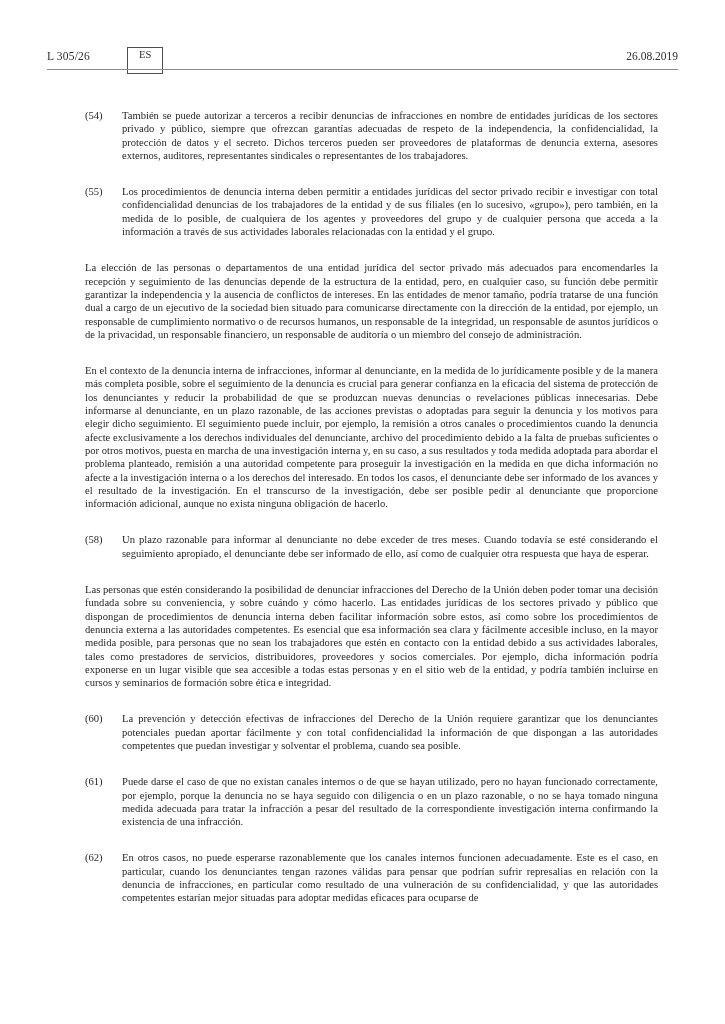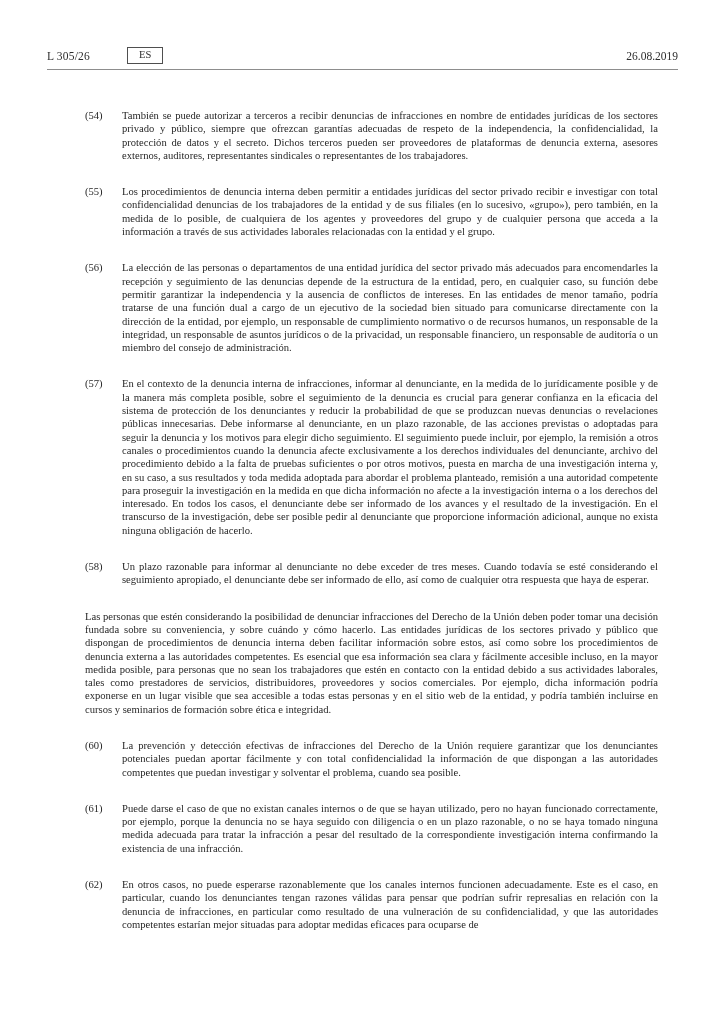--- a/index.html
+++ b/index.html
@@ -31,21 +31,21 @@
     left: 0;
     top: 3px;
     letter-spacing: 0.2px;
     text-align: right;
   }
   .hdr .lang {
     position: absolute;
     left: 80px;
     top: 0;
     border: 1.2px solid #4f4f4f;
-    padding: 1px 11px 2px 11px;
+    padding: 1px 11px 12px 11px;
     font-size: 10.5px;
     line-height: 12px;
   }
   .hdr .title {
     position: absolute;
     left: 0;
     right: 0;
     top: 3px;
     text-align: center;
   }
@@ -100,25 +100,23 @@
   <main class="content">
     <div class="para">
       <span class="num">(54)</span>
       <p class="txt">También se puede autorizar a terceros a recibir denuncias de infracciones en nombre de entidades jurídicas de los sectores privado y público, siempre que ofrezcan garantías adecuadas de respeto de la independencia, la confidencialidad, la protección de datos y el secreto. Dichos terceros pueden ser proveedores de plataformas de denuncia externa, asesores externos, auditores, representantes sindicales o representantes de los trabajadores.</p>
     </div>
     <div class="para">
       <span class="num">(55)</span>
       <p class="txt">Los procedimientos de denuncia interna deben permitir a entidades jurídicas del sector privado recibir e investigar con total confidencialidad denuncias de los trabajadores de la entidad y de sus filiales (en lo sucesivo, «grupo»), pero también, en la medida de lo posible, de cualquiera de los agentes y proveedores del grupo y de cualquier persona que acceda a la información a través de sus actividades laborales relacionadas con la entidad y el grupo.</p>
     </div>
     <div class="para">
-      <span class="num">(56)</span>
       <p class="txt">La elección de las personas o departamentos de una entidad jurídica del sector privado más adecuados para encomendarles la recepción y seguimiento de las denuncias depende de la estructura de la entidad, pero, en cualquier caso, su función debe permitir garantizar la independencia y la ausencia de conflictos de intereses. En las entidades de menor tamaño, podría tratarse de una función dual a cargo de un ejecutivo de la sociedad bien situado para comunicarse directamente con la dirección de la entidad, por ejemplo, un responsable de cumplimiento normativo o de recursos humanos, un responsable de la integridad, un responsable de asuntos jurídicos o de la privacidad, un responsable financiero, un responsable de auditoría o un miembro del consejo de administración.</p>
     </div>
     <div class="para">
-      <span class="num">(57)</span>
       <p class="txt">En el contexto de la denuncia interna de infracciones, informar al denunciante, en la medida de lo jurídicamente posible y de la manera más completa posible, sobre el seguimiento de la denuncia es crucial para generar confianza en la eficacia del sistema de protección de los denunciantes y reducir la probabilidad de que se produzcan nuevas denuncias o revelaciones públicas innecesarias. Debe informarse al denunciante, en un plazo razonable, de las acciones previstas o adoptadas para seguir la denuncia y los motivos para elegir dicho seguimiento. El seguimiento puede incluir, por ejemplo, la remisión a otros canales o procedimientos cuando la denuncia afecte exclusivamente a los derechos individuales del denunciante, archivo del procedimiento debido a la falta de pruebas suficientes o por otros motivos, puesta en marcha de una investigación interna y, en su caso, a sus resultados y toda medida adoptada para abordar el problema planteado, remisión a una autoridad competente para proseguir la investigación en la medida en que dicha información no afecte a la investigación interna o a los derechos del interesado. En todos los casos, el denunciante debe ser informado de los avances y el resultado de la investigación. En el transcurso de la investigación, debe ser posible pedir al denunciante que proporcione información adicional, aunque no exista ninguna obligación de hacerlo.</p>
     </div>
     <div class="para">
       <span class="num">(58)</span>
       <p class="txt">Un plazo razonable para informar al denunciante no debe exceder de tres meses. Cuando todavía se esté considerando el seguimiento apropiado, el denunciante debe ser informado de ello, así como de cualquier otra respuesta que haya de esperar.</p>
     </div>
     <div class="para">
       <p class="txt">Las personas que estén considerando la posibilidad de denunciar infracciones del Derecho de la Unión deben poder tomar una decisión fundada sobre su conveniencia, y sobre cuándo y cómo hacerlo. Las entidades jurídicas de los sectores privado y público que dispongan de procedimientos de denuncia interna deben facilitar información sobre estos, así como sobre los procedimientos de denuncia externa a las autoridades competentes. Es esencial que esa información sea clara y fácilmente accesible incluso, en la mayor medida posible, para personas que no sean los trabajadores que estén en contacto con la entidad debido a sus actividades laborales, tales como prestadores de servicios, distribuidores, proveedores y socios comerciales. Por ejemplo, dicha información podría exponerse en un lugar visible que sea accesible a todas estas personas y en el sitio web de la entidad, y podría también incluirse en cursos y seminarios de formación sobre ética e integridad.</p>
     </div>
     <div class="para">

